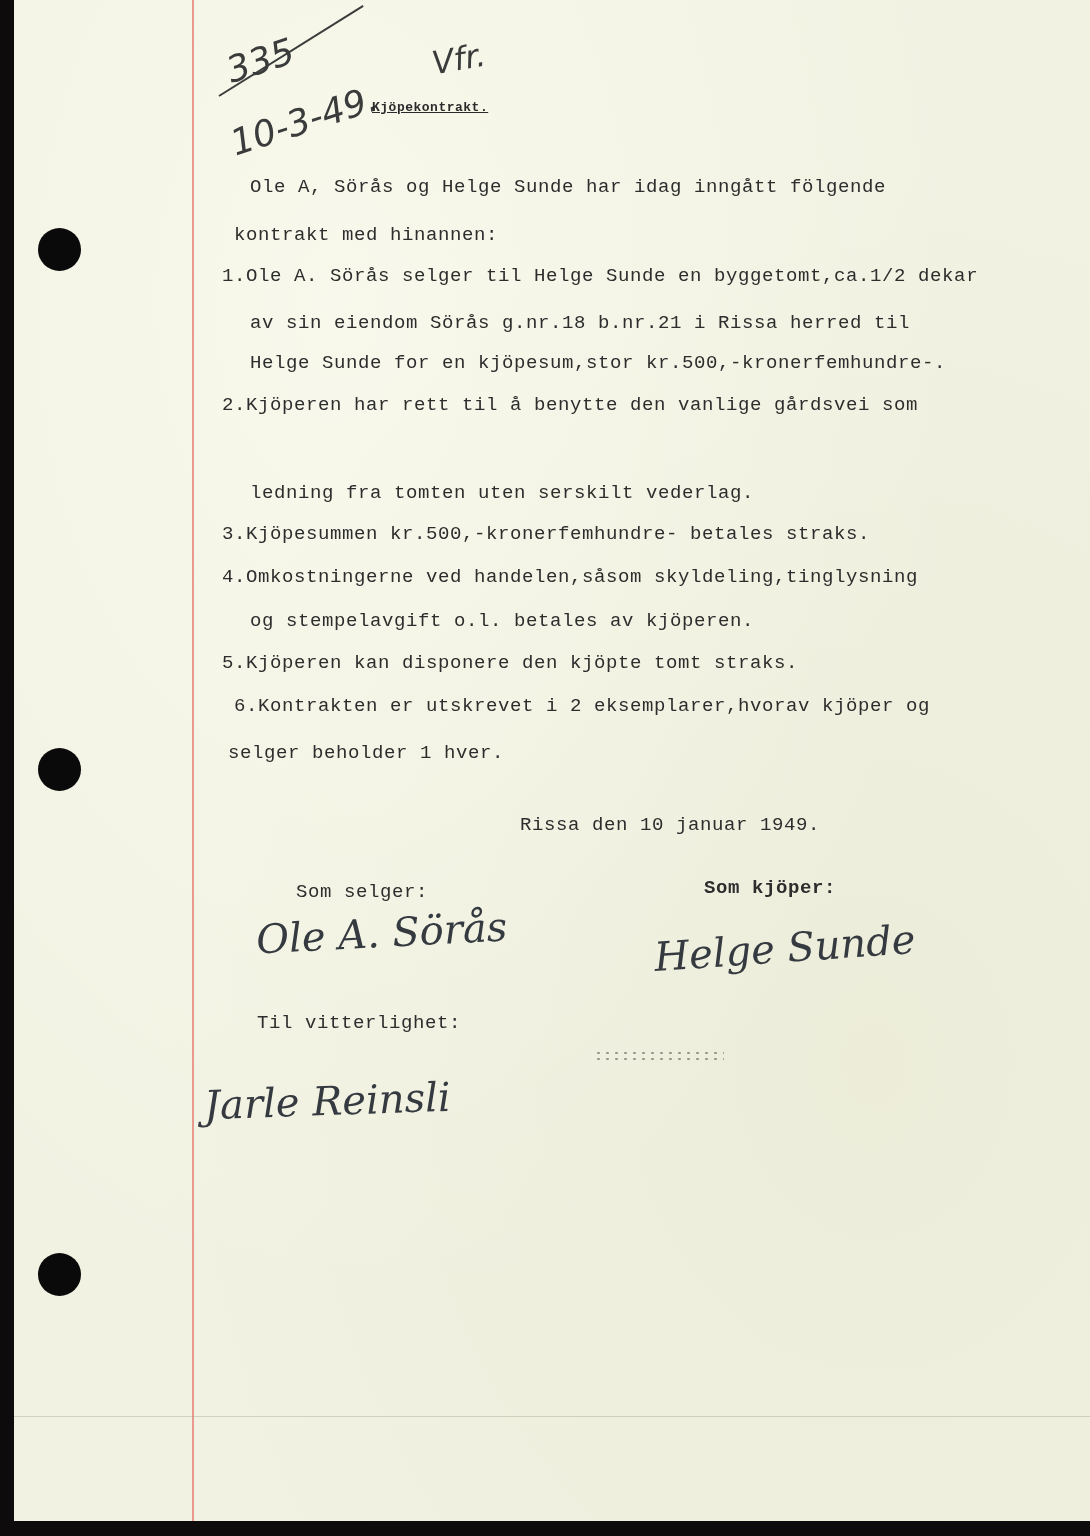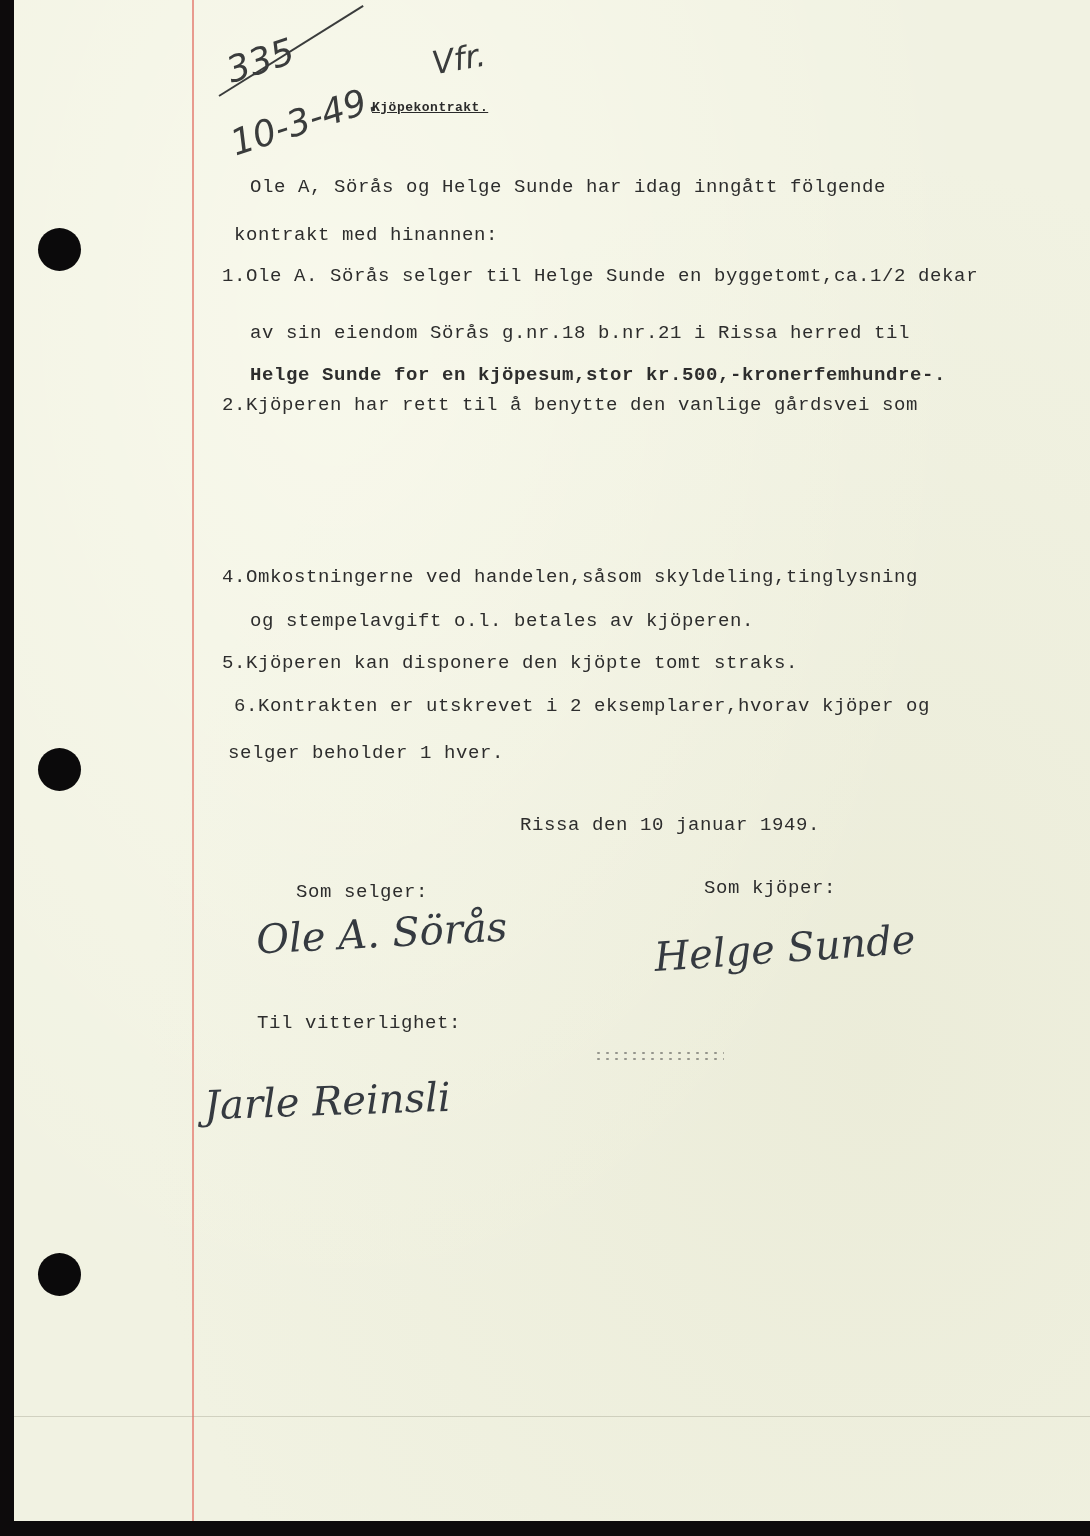--- a/index.html
+++ b/index.html
@@ -73,38 +73,40 @@
   <div class="annot-slash"></div>
   <span class="annot annot-date">10-3-49.</span>
   <span class="annot annot-init">Vfr.</span>
 
   <div class="title">Kjöpekontrakt.</div>
 
   <div class="line" style="left:236px; top:176px;">Ole A, Sörås og Helge Sunde har idag inngått fölgende</div>
   <div class="line" style="left:220px; top:224px;">kontrakt med hinannen:</div>
 
   <div class="line" style="left:208px; top:265px;"><span>1.</span><span>Ole A. Sörås selger til Helge Sunde en byggetomt,ca.1/2 dekar</span></div>
-  <div class="line" style="left:236px; top:322px;">av sin eiendom Sörås g.nr.18 b.nr.21 i Rissa herred til</div>
-  <div class="line" style="left:236px; top:364px;font-weight:bold;">Helge Sunde for en kjöpesum,stor kr.500,-kronerfemhundre-.</div>
+  <div class="line" style="left:236px; top:312px;">av sin eiendom Sörås g.nr.18 b.nr.21 i Rissa herred til</div>
+  <div class="line" style="left:236px; top:352px;">Helge Sunde for en kjöpesum,stor kr.500,-kronerfemhundre-.</div>
 
   <div class="line" style="left:208px; top:394px;"><span>2.</span><span>Kjöperen har rett til å benytte den vanlige gårdsvei som</span></div>
+  <div class="line" style="left:236px; top:482px;">ledning fra tomten uten serskilt vederlag.</div>
 
+  <div class="line" style="left:208px; top:523px;"><span>3.</span><span>Kjöpesummen kr.500,-kronerfemhundre- betales straks.</span></div>
 
   <div class="line" style="left:208px; top:566px;"><span>4.</span><span>Omkostningerne ved handelen,såsom skyldeling,tinglysning</span></div>
   <div class="line" style="left:236px; top:610px;">og stempelavgift o.l. betales av kjöperen.</div>
 
   <div class="line" style="left:208px; top:652px;"><span>5.</span><span>Kjöperen kan disponere den kjöpte tomt straks.</span></div>
 
   <div class="line" style="left:220px; top:695px;"><span>6.</span><span>Kontrakten er utskrevet i 2 eksemplarer,hvorav kjöper og</span></div>
   <div class="line" style="left:214px; top:742px;">selger beholder 1 hver.</div>
 
   <div class="line" style="left:506px; top:814px;">Rissa den 10 januar 1949.</div>
 
   <div class="line" style="left:268px; top:881px;margin-left:14px;">Som selger:</div>
-  <div class="line" style="left:690px; top:877px;">Som kjöper:</div>
+  <div class="line" style="left:690px; top:877px;font-weight:bold;">Som kjöper:</div>
 
   <div class="sig" style="left:242px; top:910px; transform:rotate(-3deg);">Ole A. Sörås</div>
   <div class="sig" style="left:640px; top:925px; transform:rotate(-4deg);">Helge Sunde</div>
 
   <div class="line" style="left:243px; top:1012px;">Til vitterlighet:</div>
   <div class="sig" style="left:190px; top:1078px; transform:rotate(-2deg);">Jarle Reinsli</div>
 
   <div class="speck"></div>
 </div>
 

